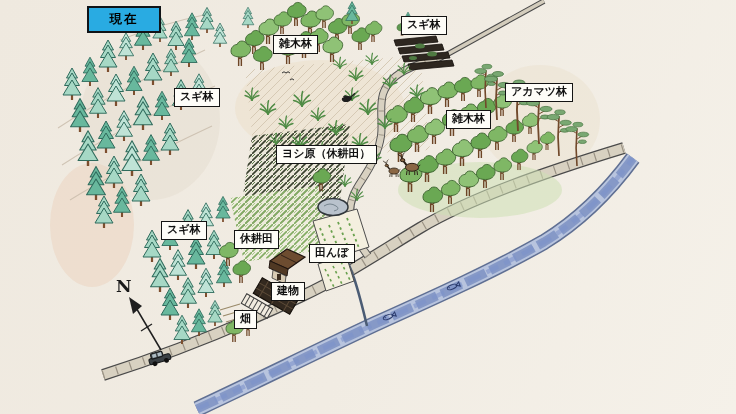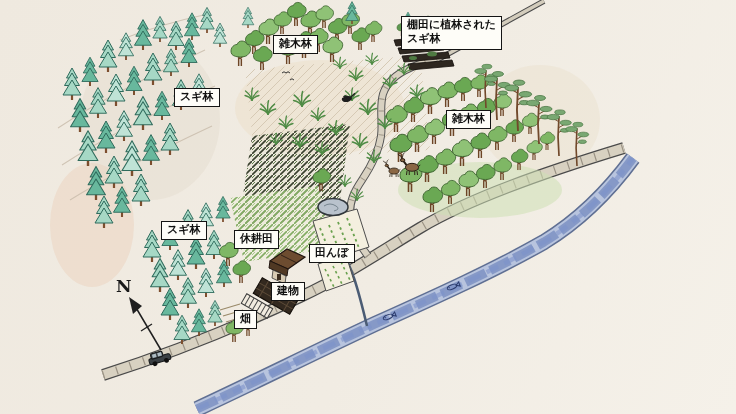--- a/index.html
+++ b/index.html
@@ -371,29 +371,31 @@
 
   <use href="#car" transform="translate(161,363) rotate(-16)"></use>
 
   <g>
     <line x1="161" y1="350" x2="135" y2="306" stroke="#1f1f1f" stroke-width="1.5"></line>
     <polygon points="129,297 142,306 133,314" fill="#1f1f1f"></polygon>
     <line x1="141" y1="331" x2="152" y2="324" stroke="#1f1f1f" stroke-width="1.3"></line>
   </g>
 </svg>
 
+<div class="status-box">現在</div>
 
 <div class="compass-n">N</div>
 
 <div class="map-label" style="left:273px;top:35px">雑木林</div>
 <div class="map-label" style="left:174px;top:88px">スギ林</div>
 <div class="map-label" style="left:401px;top:16px">
-  <span>棚田に植林された</span>
   <span>スギ林</span>
 </div>
+<div class="map-label" style="left:505px;top:83px">アカマツ林</div>
 <div class="map-label" style="left:446px;top:110px">雑木林</div>
+<div class="map-label" style="left:276px;top:145px">ヨシ原（休耕田）</div>
 <div class="map-label" style="left:161px;top:221px">スギ林</div>
 <div class="map-label" style="left:234px;top:230px">休耕田</div>
 <div class="map-label" style="left:309px;top:244px">田んぼ</div>
 <div class="map-label" style="left:271px;top:282px">建物</div>
 <div class="map-label" style="left:234px;top:310px">畑</div>
 
 </div>
 
 </body></html>

